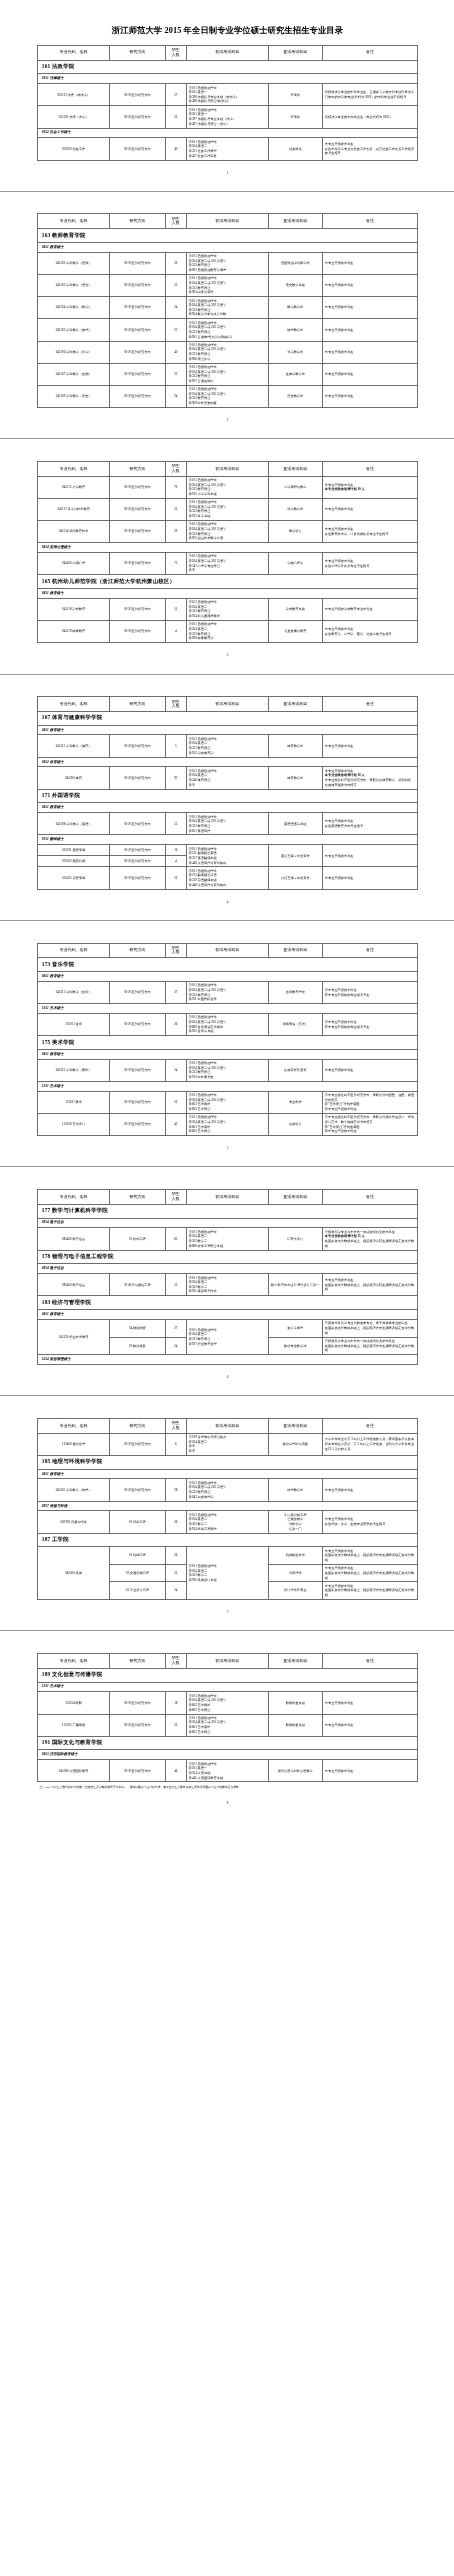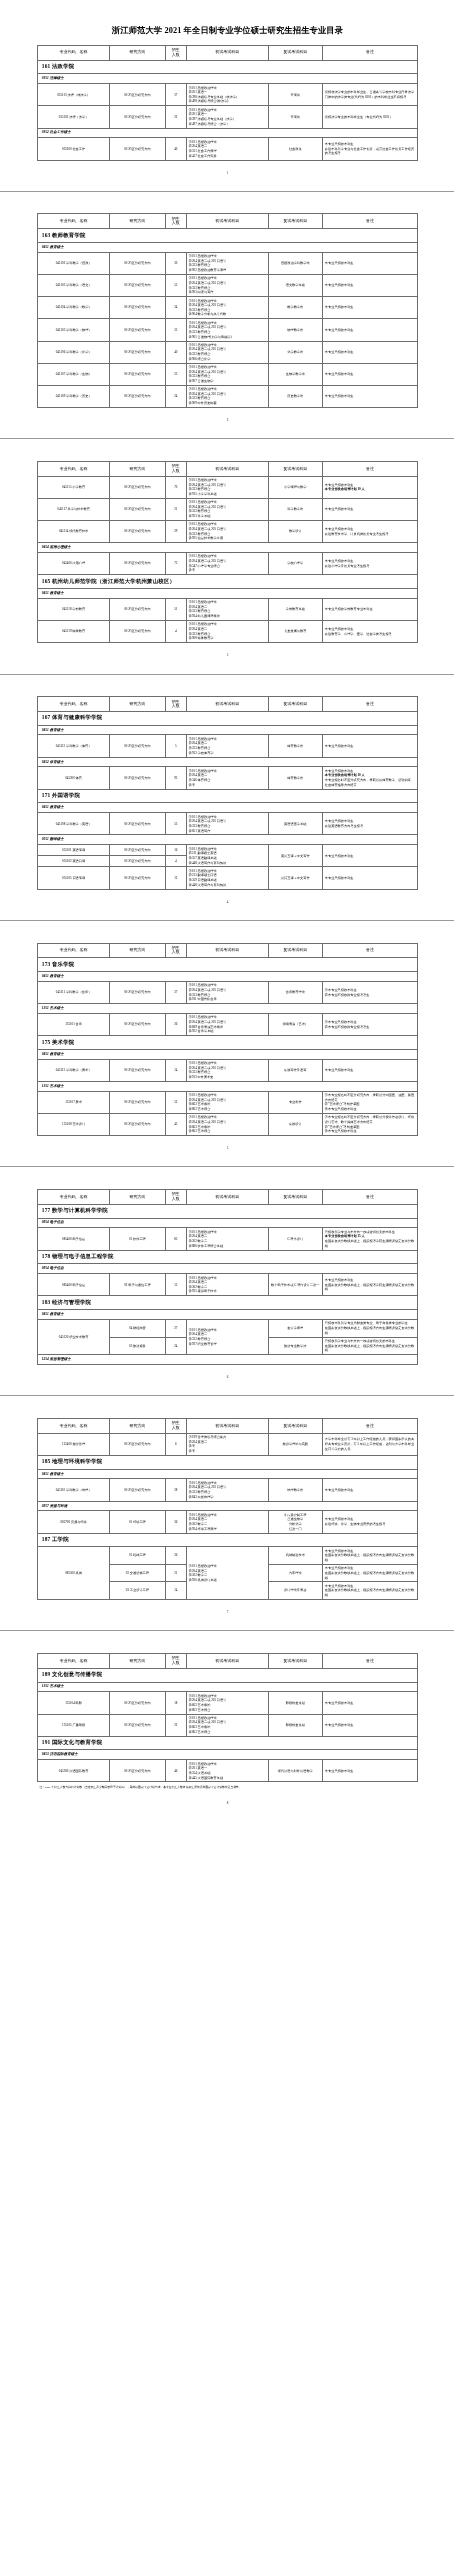--- a/index.html
+++ b/index.html
@@ -108,21 +108,21 @@
     padding: 3.8px 5px 0 2.5px;
     text-align: left;
   }
 </style>
 </head>
 <body>
 
 <div class="doc">
     <div class="page">
       <div class="page-inner">
-        <div class="doc-title">浙江师范大学 2021 年全日制专业学位硕士研究生招生专业目录</div>
+        <div class="doc-title">浙江师范大学 2015 年全日制专业学位硕士研究生招生专业目录</div>
         <table class="cat">
           <colgroup>
             <col class="c-code">
             <col class="c-dir">
             <col class="c-num">
             <col class="c-exam">
             <col class="c-re">
             <col class="c-note">
           </colgroup>
           <thead>

